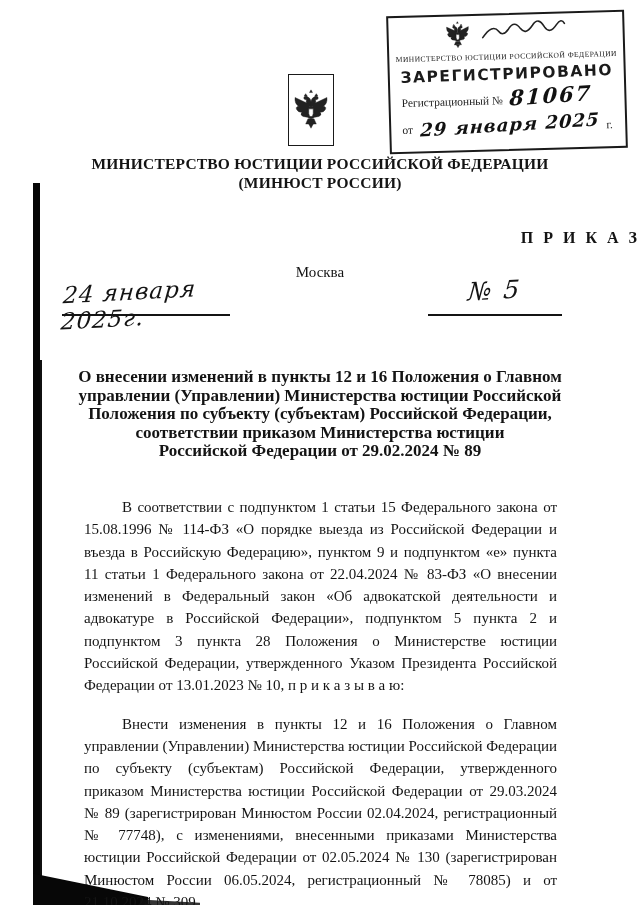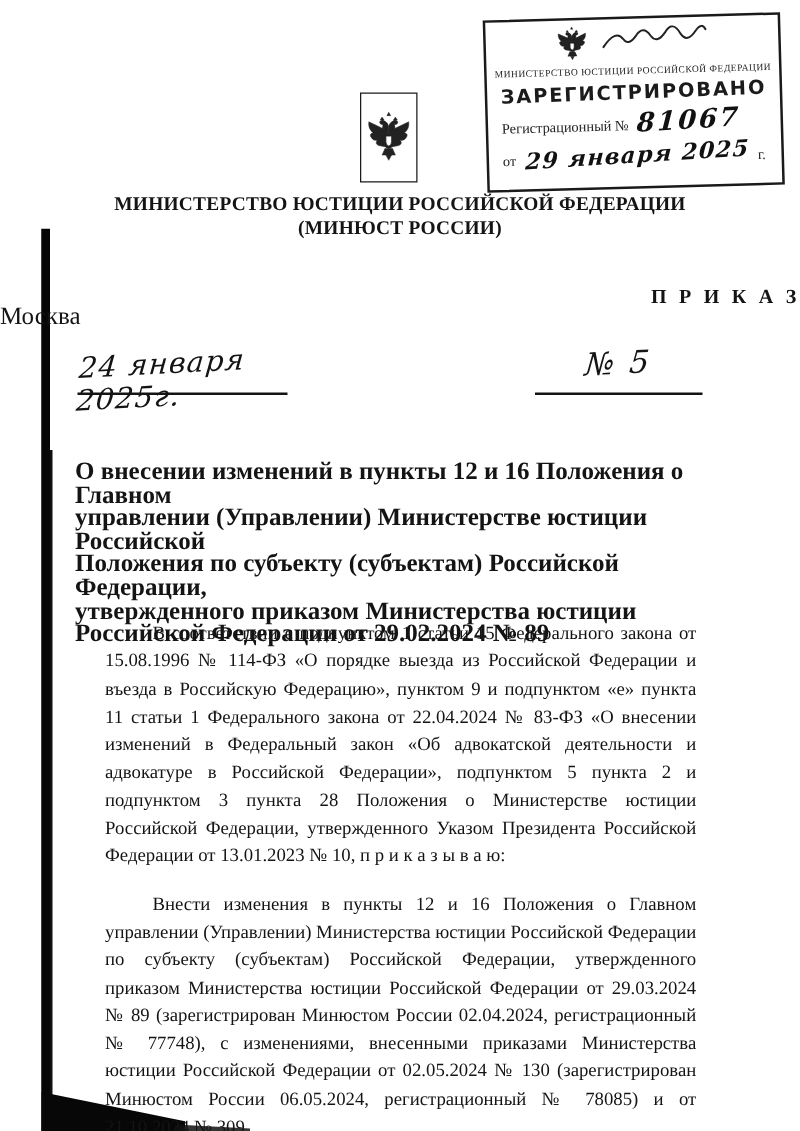--- a/index.html
+++ b/index.html
@@ -52,35 +52,35 @@
     border:1.6px solid #1a1a1a;box-sizing:border-box;
     display:flex;align-items:center;justify-content:center;
   }
   .emblem-box svg{width:38px;height:60px;}
 
   
   .ministry-name{position:absolute;top:154px;left:0;right:0;text-align:center;
     font-weight:700;font-size:15.5px;line-height:19px;letter-spacing:.2px;}
   .doc-type{position:absolute;top:205px;left:0;right:0;text-align:right;
     font-weight:700;font-size:16px;letter-spacing:3px;margin-top:24px;}
-  .city{position:absolute;top:242px;left:0;right:0;text-align:left;font-size:20px;}
+  .city{position:absolute;top:264px;left:0;right:0;text-align:center;font-size:15px;}
 
   
   .date-left{position:absolute;left:62px;top:278px;width:168px;height:36px;
     border-bottom:2px solid #141414;}
   .date-left .hw-big{font-size:23px;letter-spacing:1px;}
   .num-right{position:absolute;left:428px;top:276px;width:134px;height:38px;
     border-bottom:2px solid #141414;text-align:center;}
   .num-right .hw-big{font-size:25px;letter-spacing:2px;}
   .hw-big{font-family:"DejaVu Serif", serif;font-style:italic;display:inline-block;
     transform:rotate(-3deg) skewX(-8deg);}
 
   
-  .title{position:absolute;top:368px;left:60px;right:60px;text-align:left;
-    font-weight:700;font-size:20px;line-height:18.6px;}
+  .title{position:absolute;top:368px;left:60px;right:60px;text-align:center;
+    font-weight:700;font-size:17px;line-height:18.6px;}
 
   
   .body{position:absolute;top:480px;left:68px;width:505px;
     font-size:15px;line-height:22.3px;text-align:justify;}
   .body p{margin:16px;text-indent:38px;}
 </style>
 </head>
 <body>
 
 <svg width="0" height="0" style="position:absolute" aria-hidden="true">
@@ -146,23 +146,23 @@
 
   <div class="date-left">
     <span class="hw-big">24 января 2025г.</span>
   </div>
   <div class="num-right">
     <span class="hw-big">№ 5</span>
   </div>
 
   <div class="title">
     <div>О внесении изменений в пункты 12 и 16 Положения о Главном</div>
-    <div>управлении (Управлении) Министерстве юстиции Российской</div>
+    <div>управлении (Управлении) Министерства юстиции Российской</div>
     <div>Положения по субъекту (субъектам) Российской Федерации,</div>
-    <div>утвержденного приказом Министерства юстиции</div>
+    <div>соответствии приказом Министерства юстиции</div>
     <div>Российской Федерации от 29.02.2024 № 89</div>
   </div>
 
   <div class="body">
     <p>В соответствии с подпунктом 1 статьи 15 Федерального закона от 15.08.1996 № 114-ФЗ «О порядке выезда из Российской Федерации и въезда в Российскую Федерацию», пунктом 9 и подпунктом «е» пункта 11 статьи 1 Федерального закона от 22.04.2024 № 83-ФЗ «О внесении изменений в Федеральный закон «Об адвокатской деятельности и адвокатуре в Российской Федерации», подпунктом 5 пункта 2 и подпунктом 3 пункта 28 Положения о Министерстве юстиции Российской Федерации, утвержденного Указом Президента Российской Федерации от 13.01.2023 № 10, п р и к а з ы в а ю:</p>
     <p>Внести изменения в пункты 12 и 16 Положения о Главном управлении (Управлении) Министерства юстиции Российской Федерации по субъекту (субъектам) Российской Федерации, утвержденного приказом Министерства юстиции Российской Федерации от 29.03.2024 № 89 (зарегистрирован Минюстом России 02.04.2024, регистрационный № 77748), с изменениями, внесенными приказами Министерства юстиции Российской Федерации от 02.05.2024 № 130 (зарегистрирован Минюстом России 06.05.2024, регистрационный № 78085) и от 21.10.2024 № 309</p>
   </div>
 
 </div>
 

